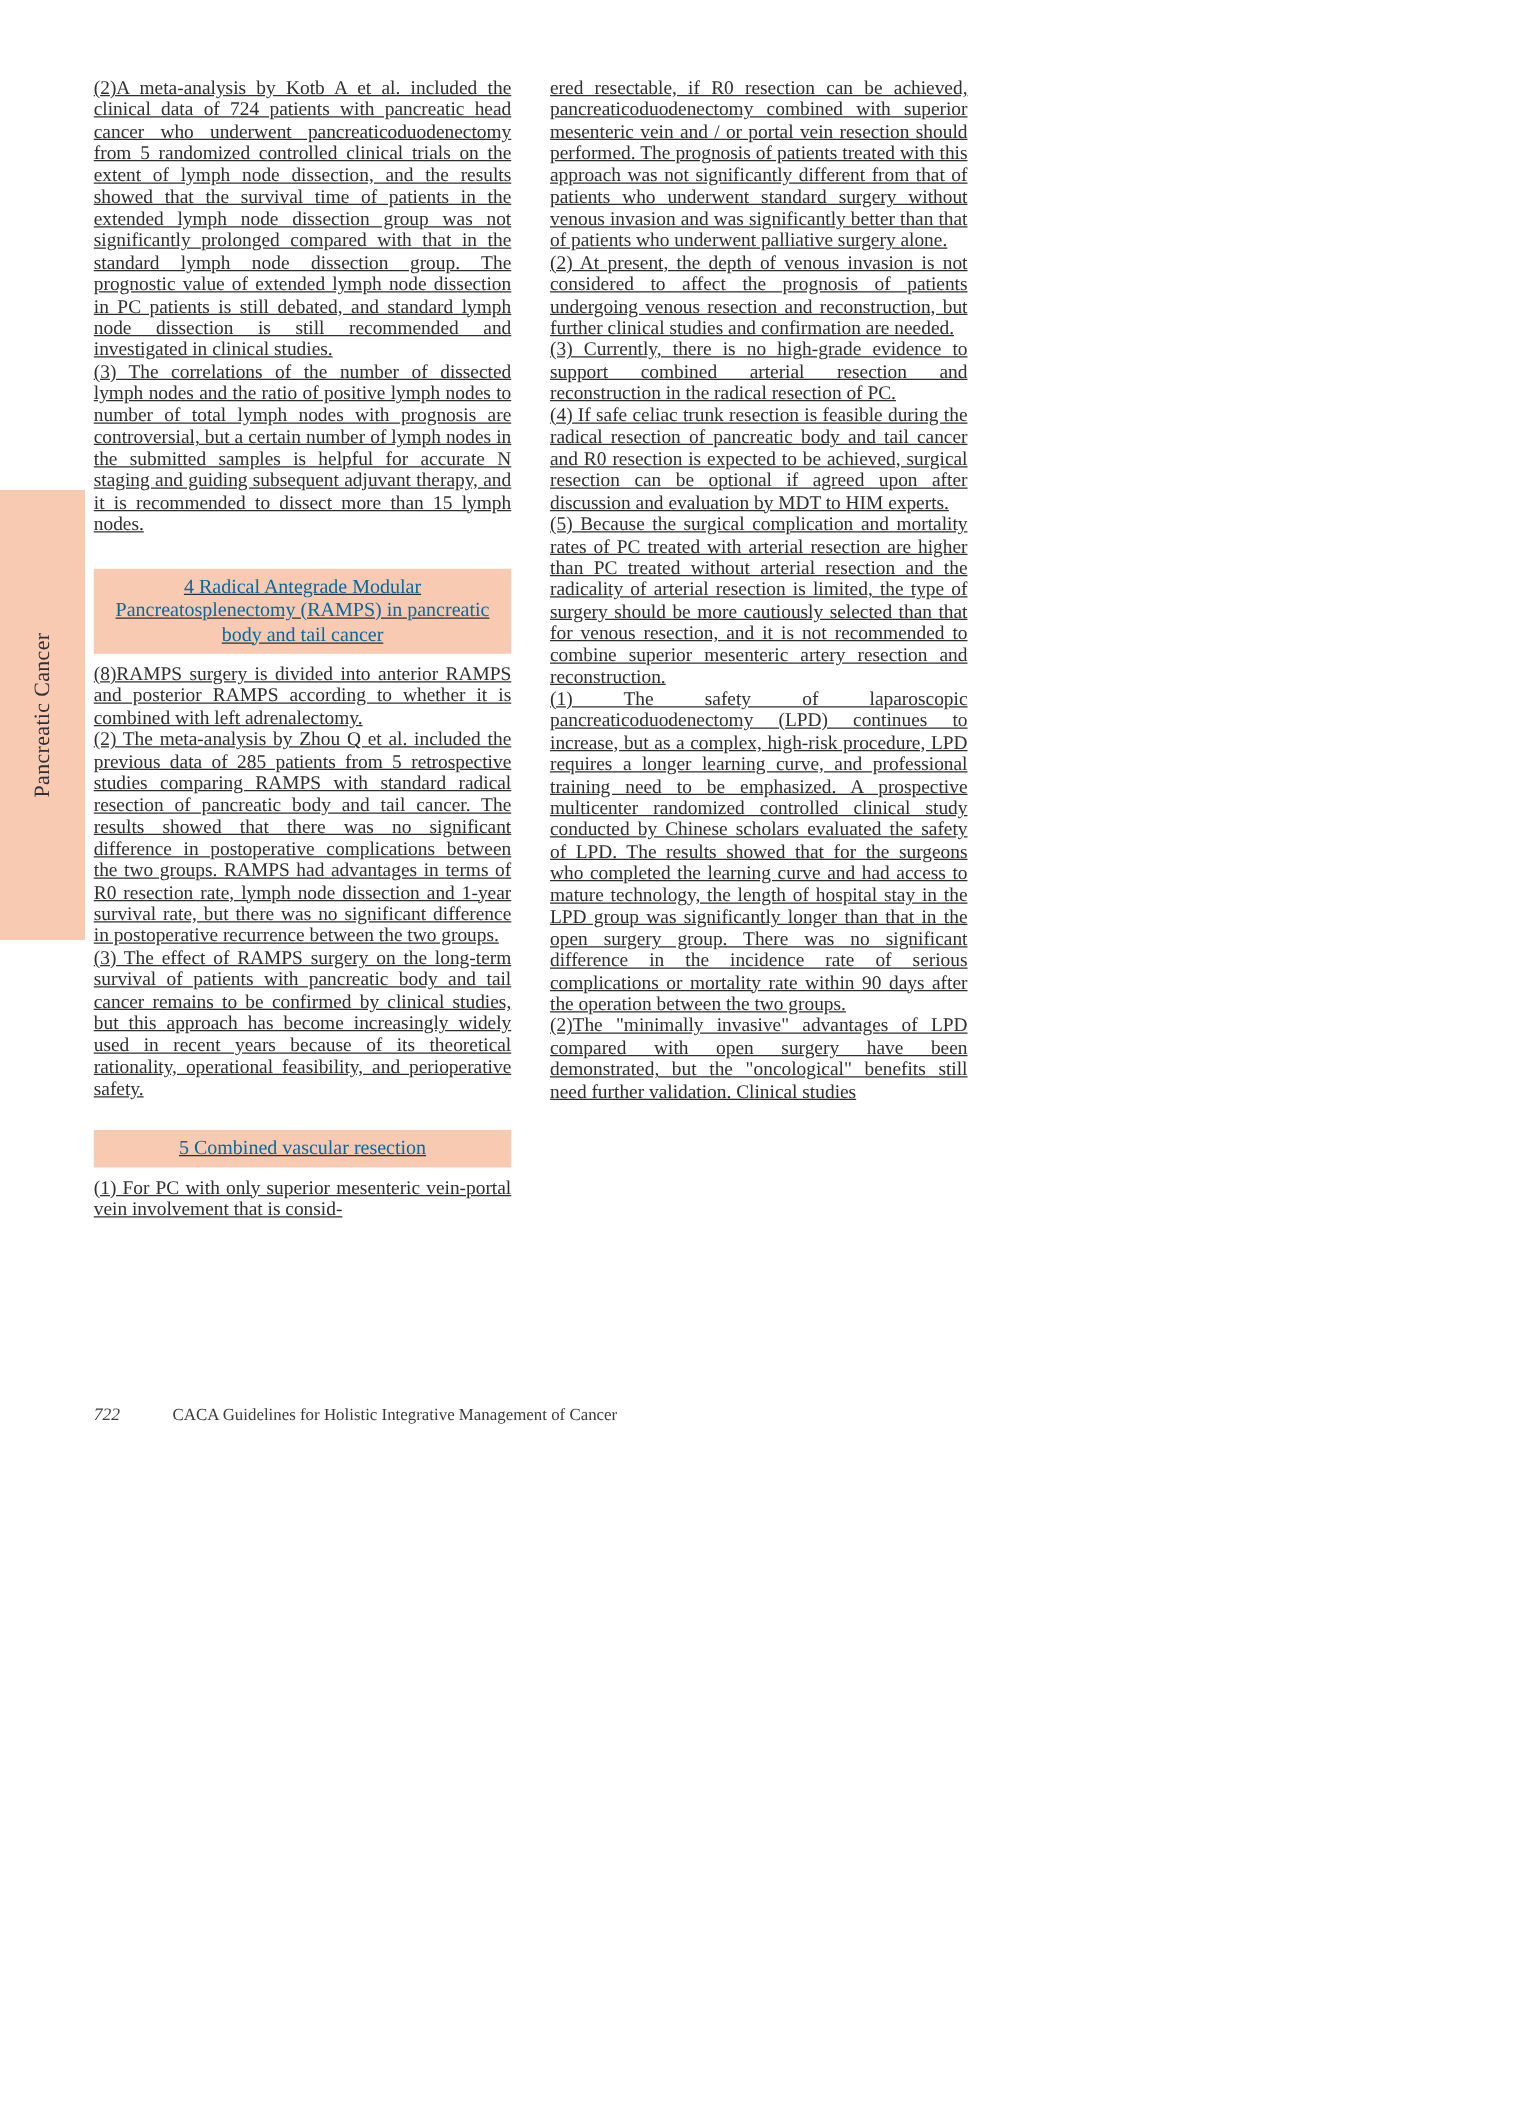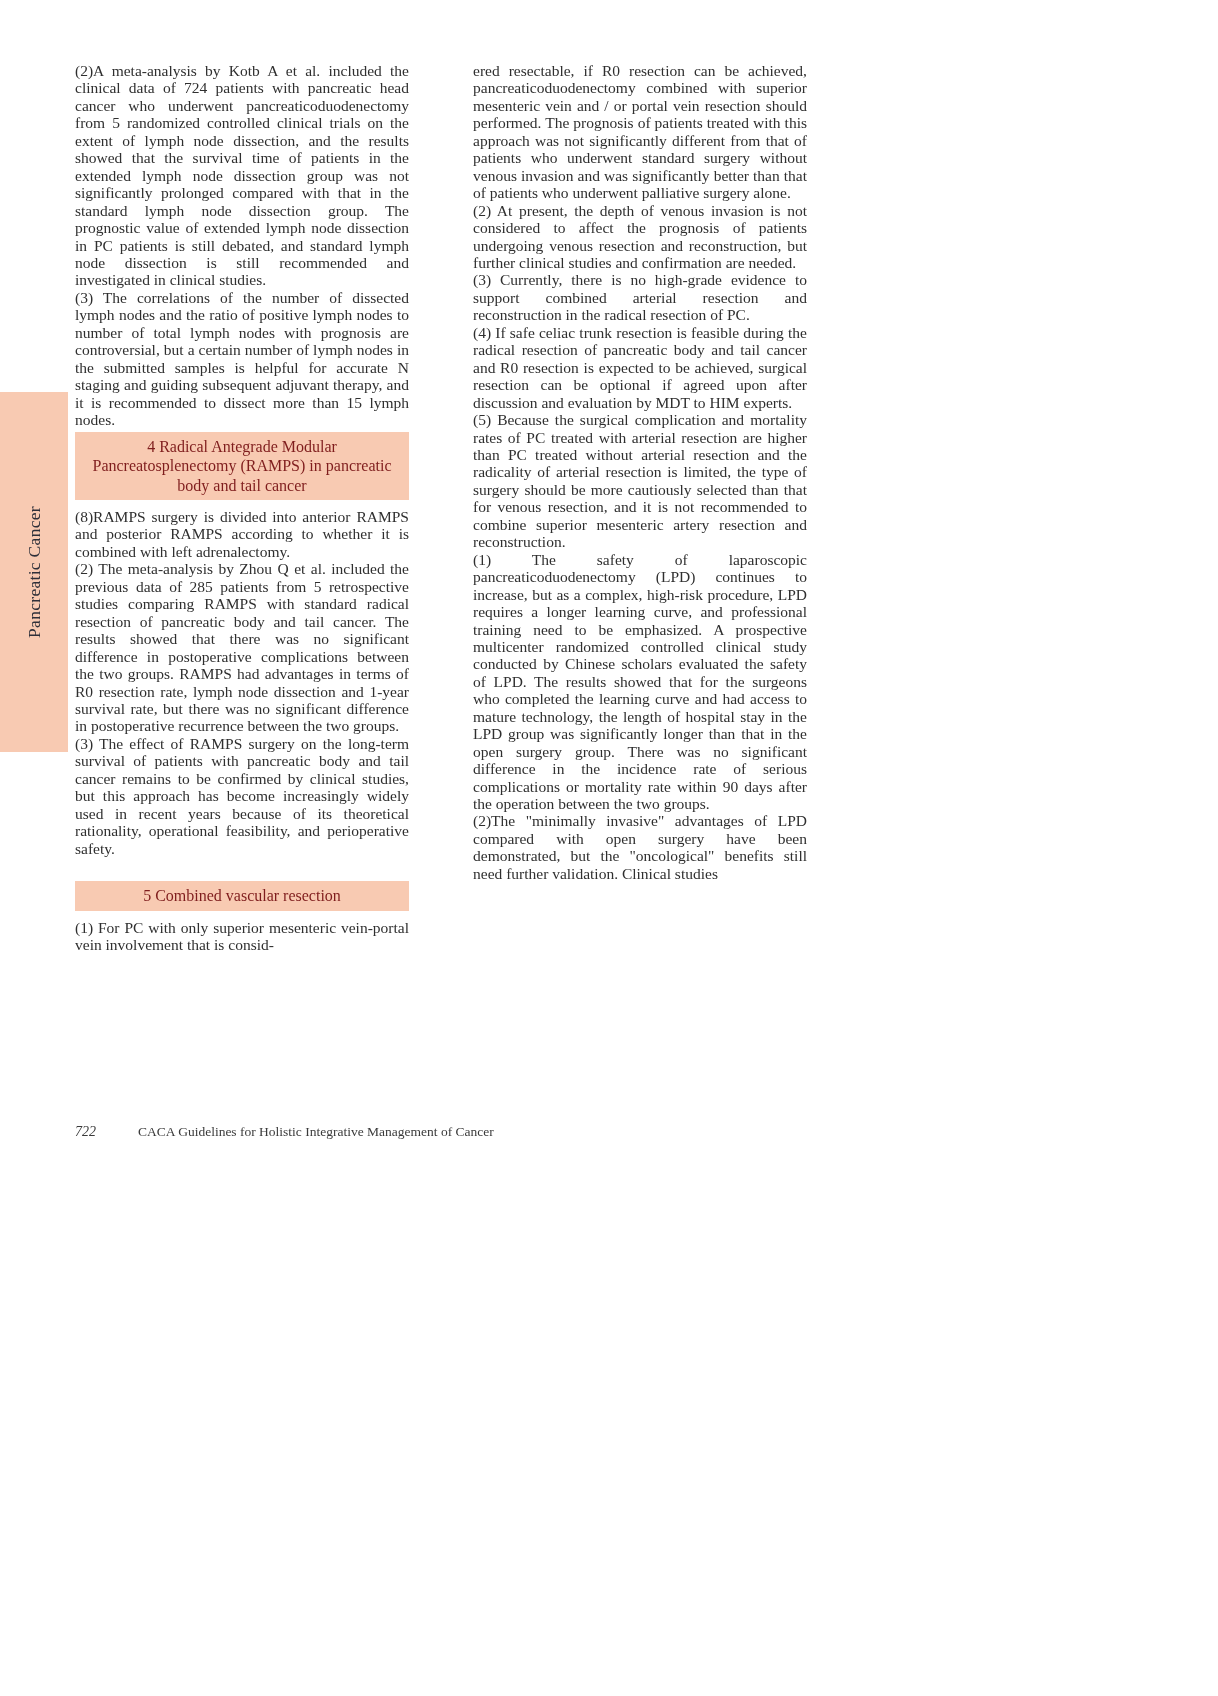--- a/index.html
+++ b/index.html
@@ -32,34 +32,35 @@
 
   
   .col {
     position: absolute;
     top: 62px;
     width: 334px;
     font-size: 15.5px;
     line-height: 17.45px;
     text-align: justify;
     color: #2f2f2f;
+    text-decoration: underline;
   }
   .col-left  { left: 75px; }
-  .col-right { left: 473px; }
+  .col-right { left: 440px; }
   .para { margin: 0; }
 
   .heading-box {
     background: #f8cab2;
-    color: #7f1d1d;
+    color: #0369a1;
     font-size: 16px;
     font-weight: normal;
     line-height: 19.5px;
     text-align: center;
     padding: 5px 8px;
-    margin: 3px 0 8px 0;
+    margin: 26px 0 8px 0;
   }
   .heading-box.single { margin-top: 24px; }
 
   
   .footer {
     position: absolute;
     left: 75px; top: 1124px;
     font-size: 13.5px;
     color: #3a3a3a;
     white-space: nowrap;

